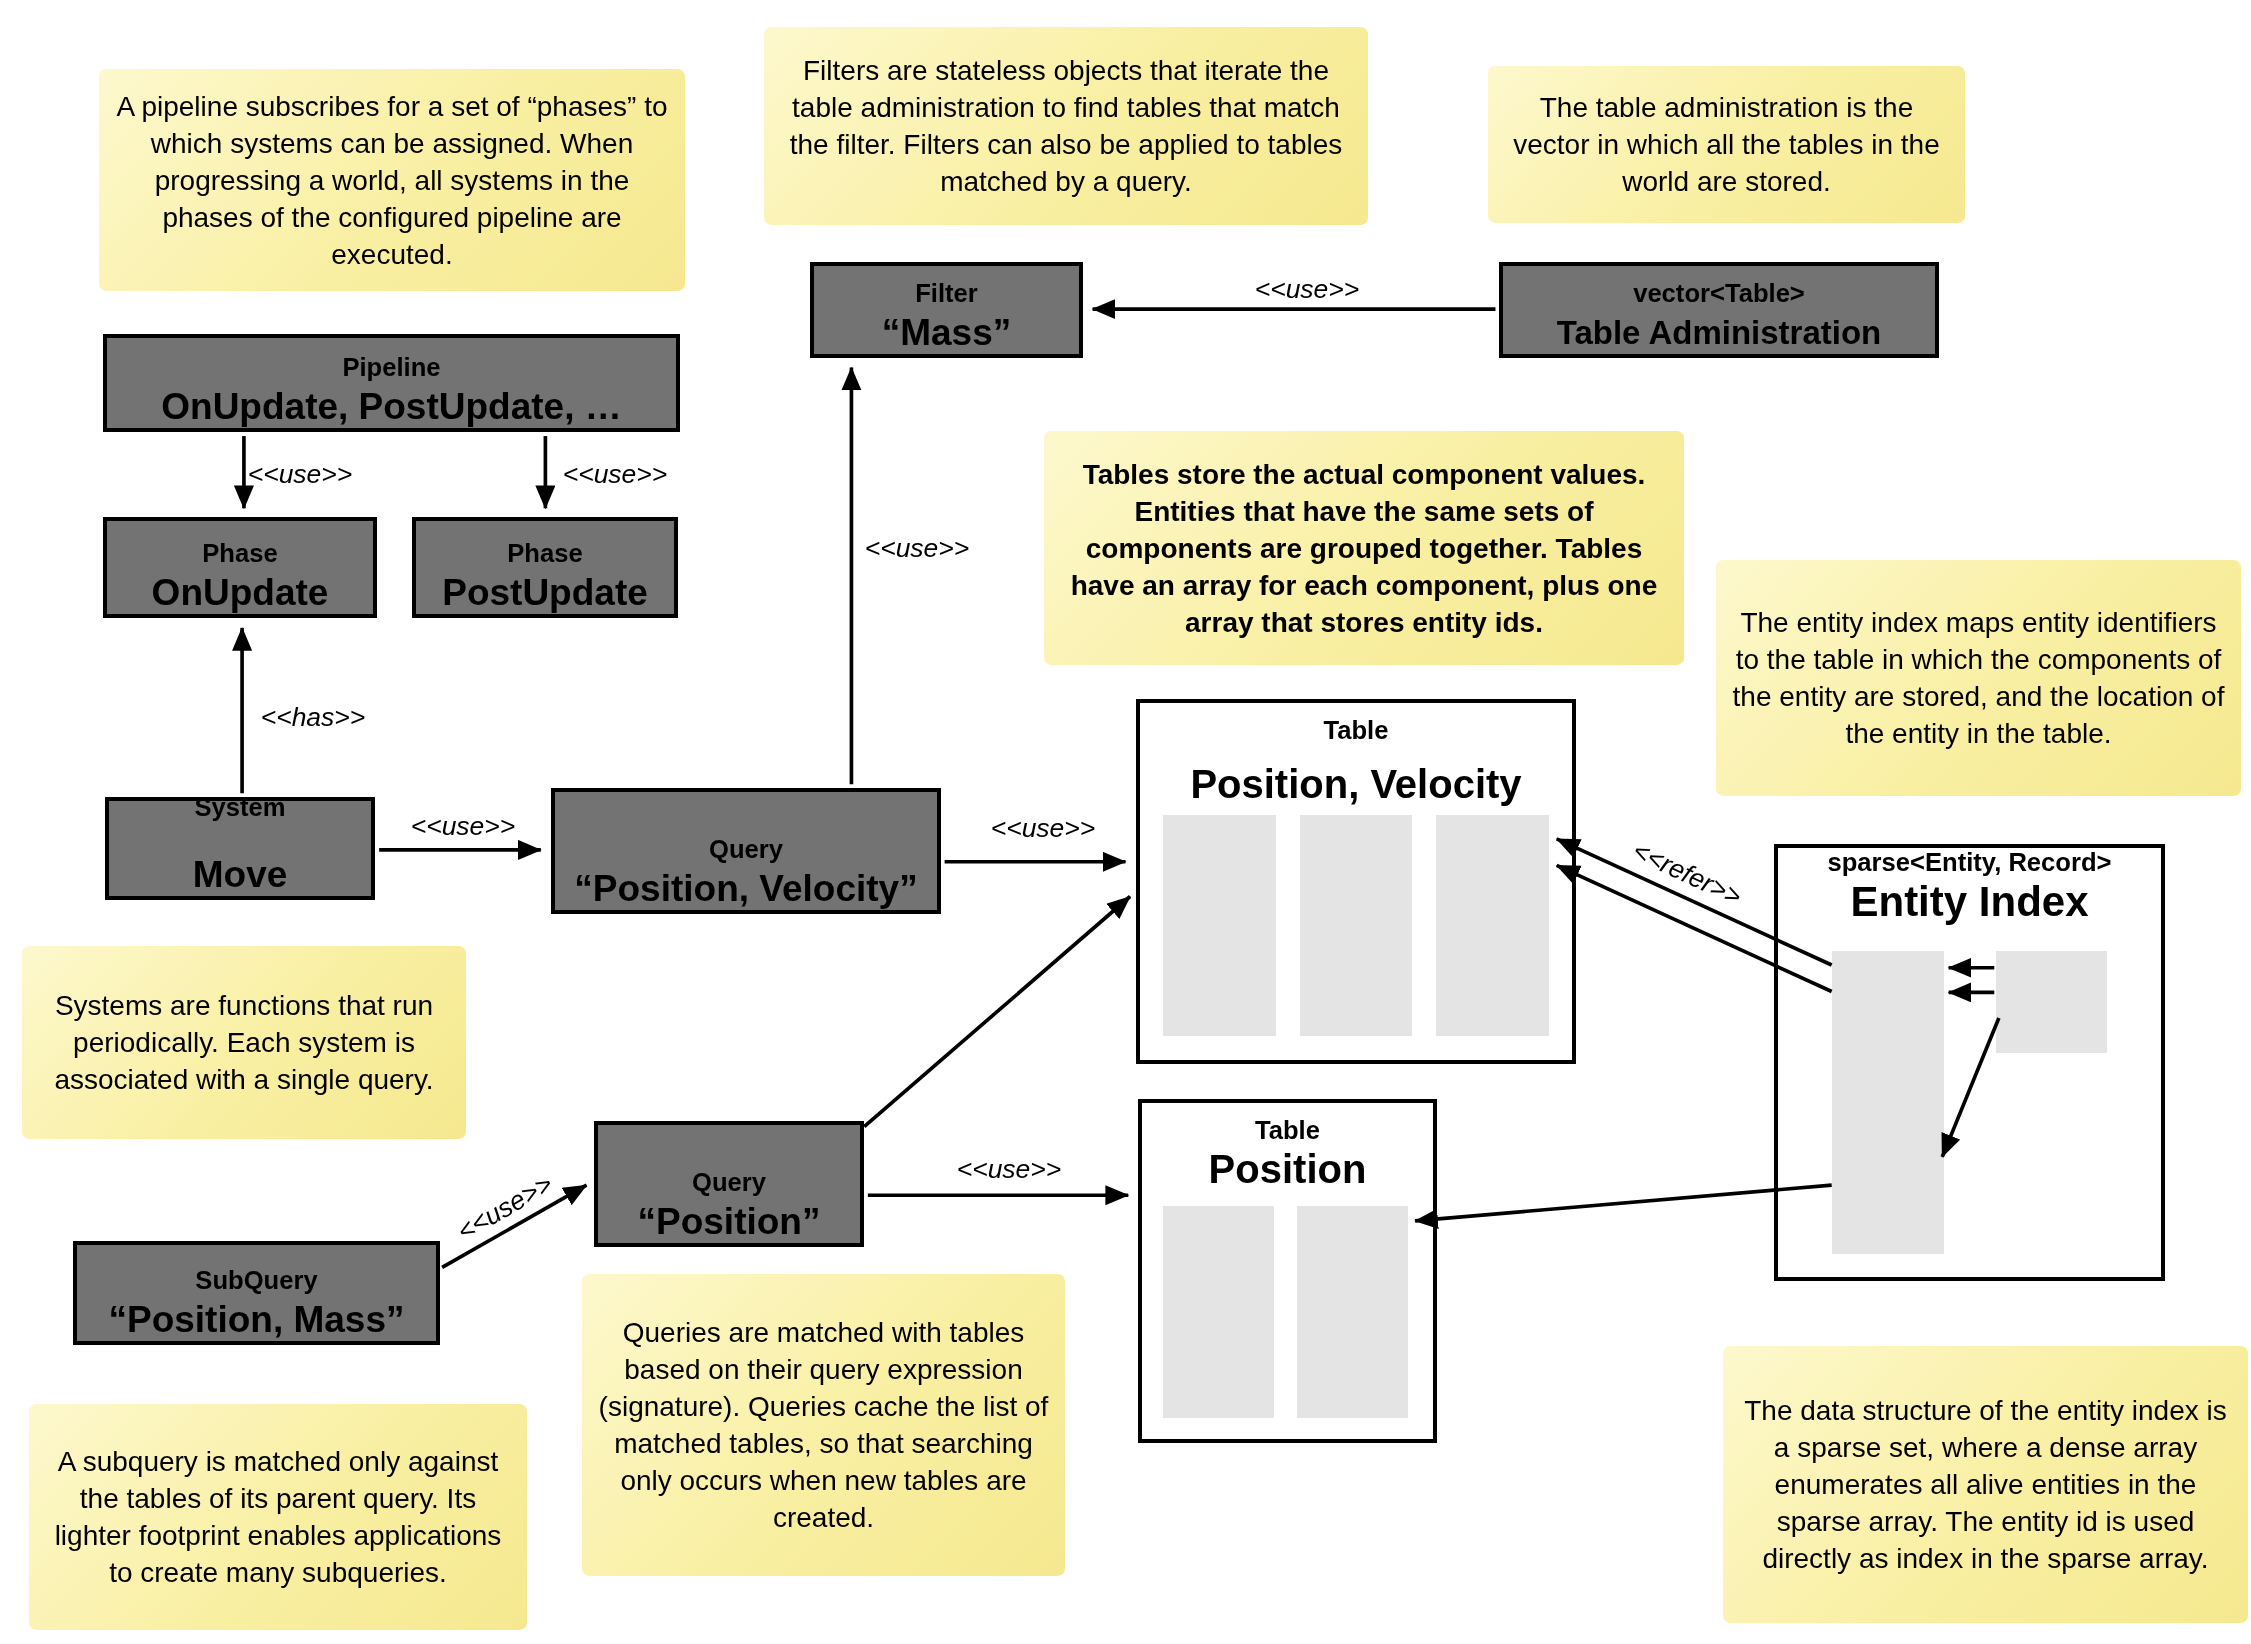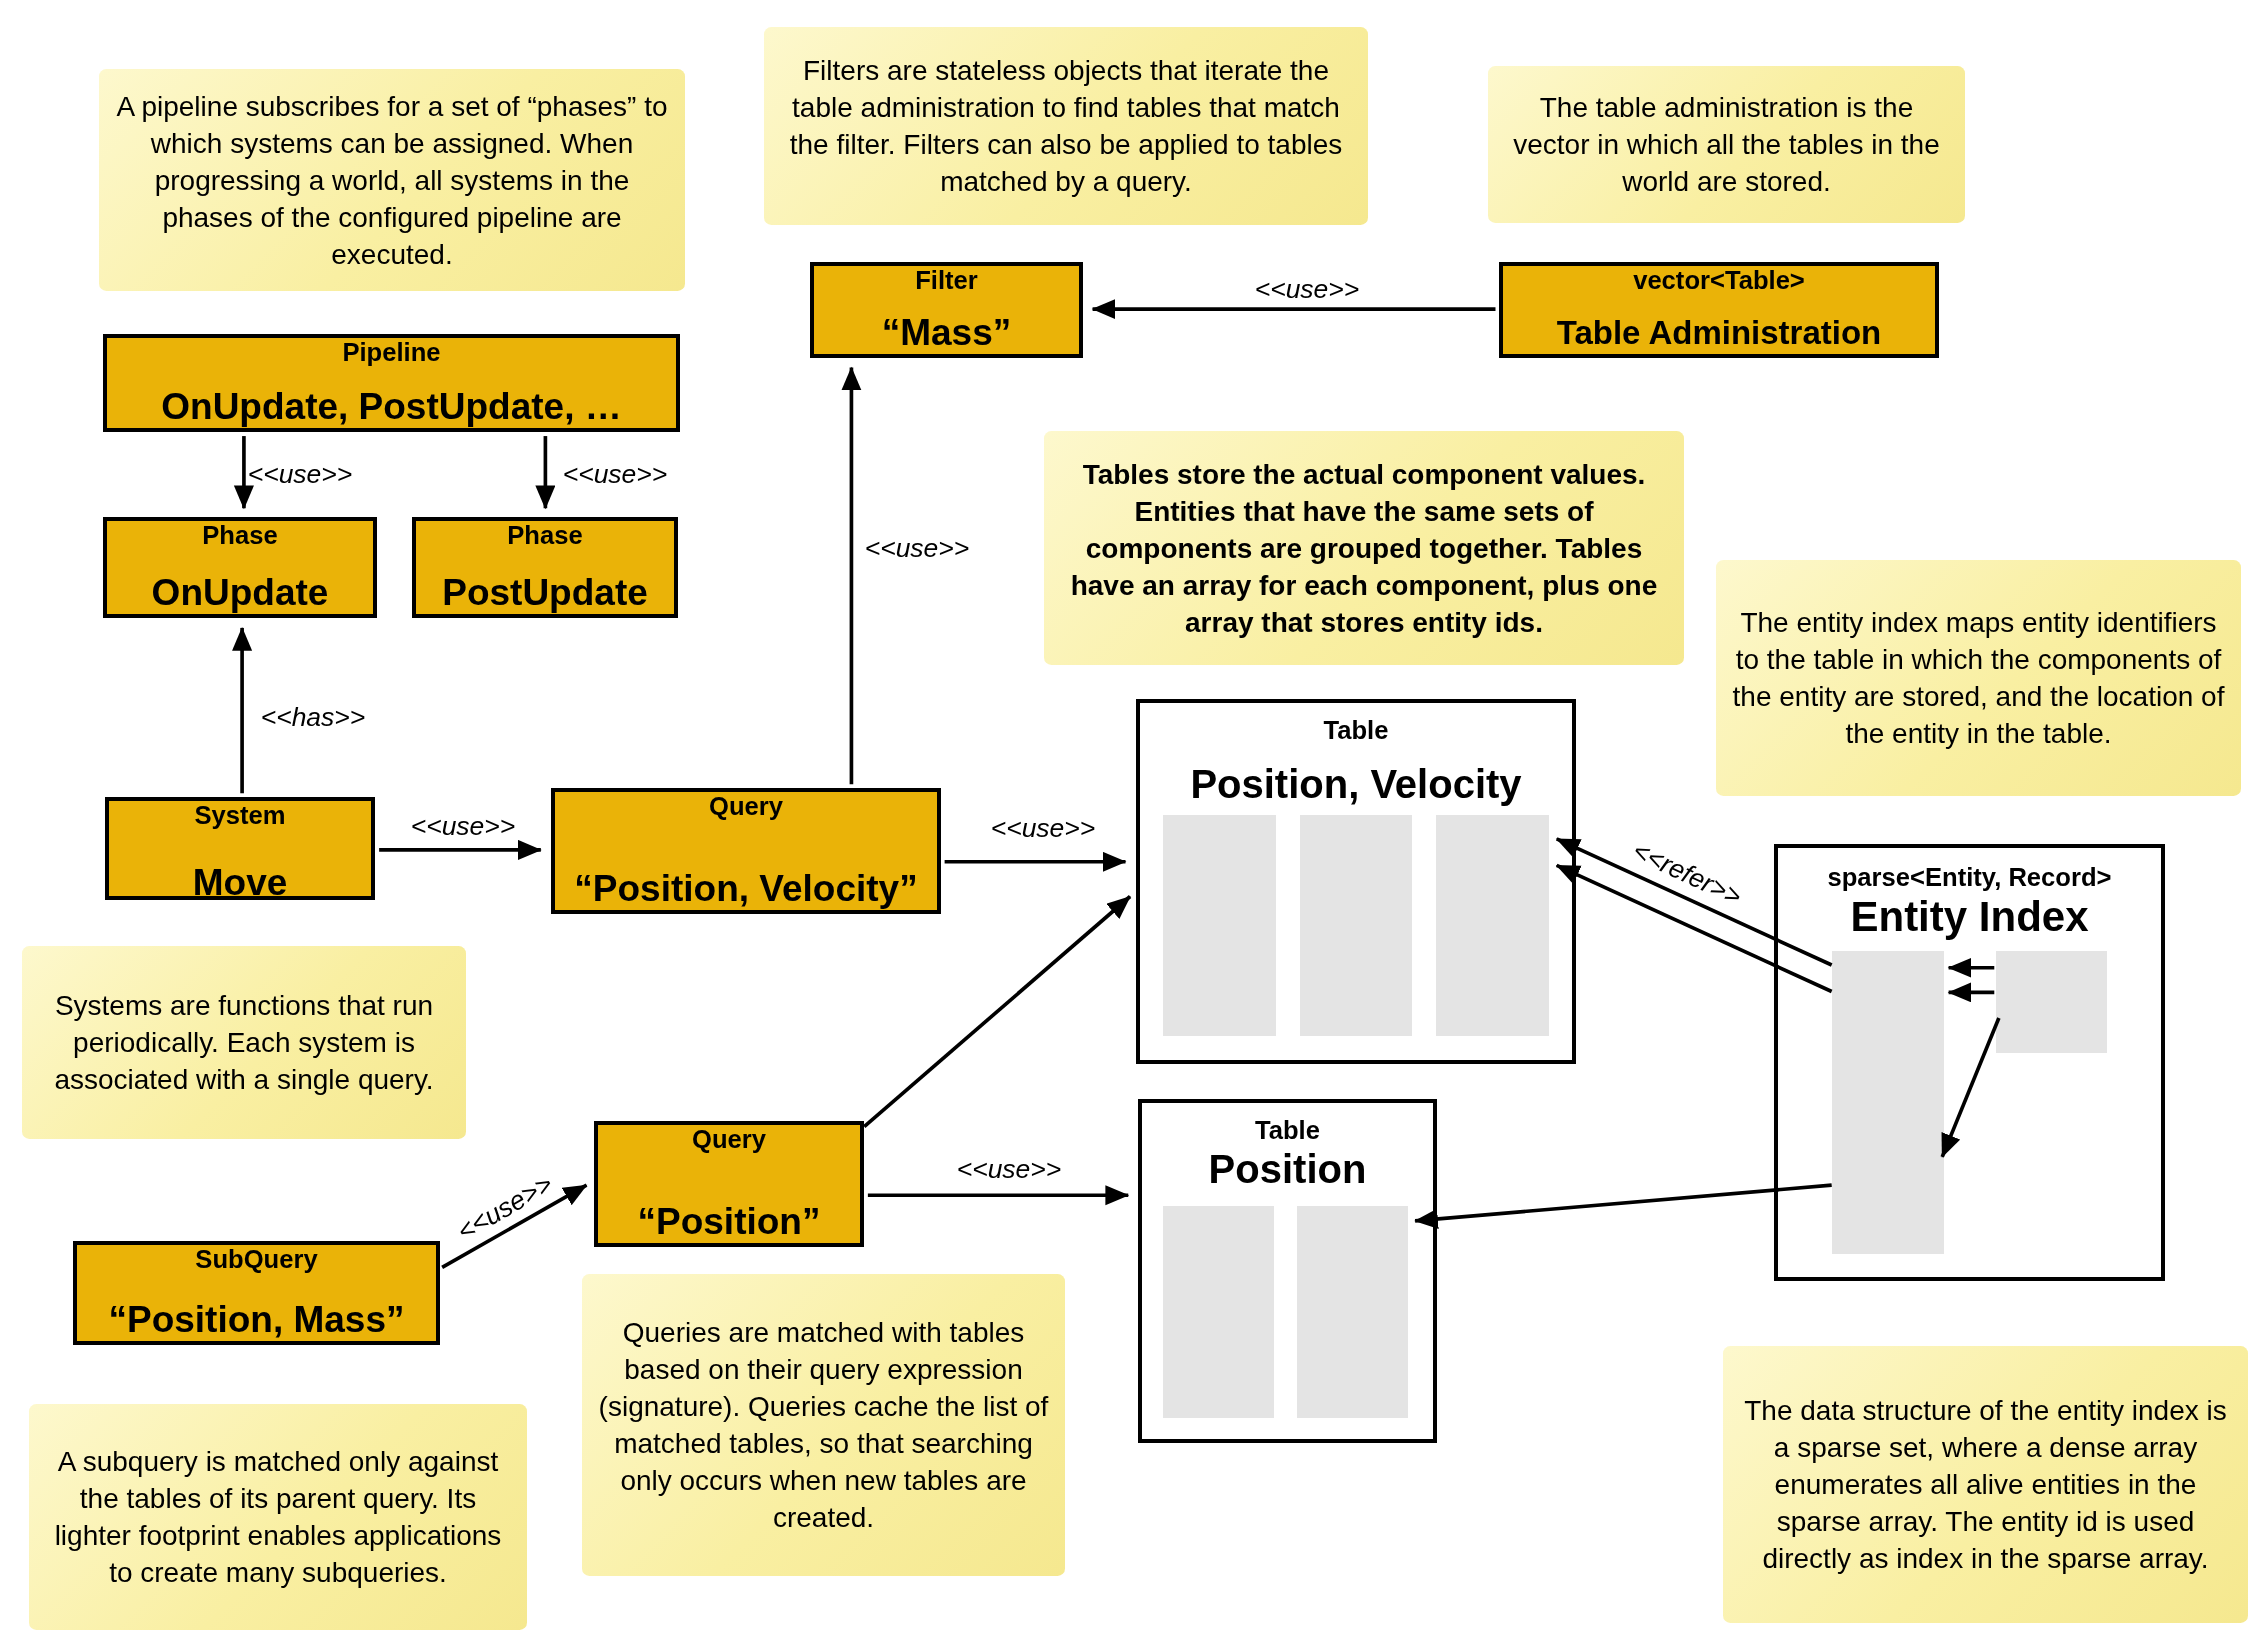--- a/index.html
+++ b/index.html
@@ -3,22 +3,22 @@
 <meta charset="utf-8">
 <style>
   html,body{margin:0;padding:0;background:#ffffff;}
   body{width:2251px;height:1645px;position:relative;overflow:hidden;
        font-family:"Liberation Sans","DejaVu Sans",sans-serif;color:#000;}
   #stage{position:absolute;inset:0;width:2251px;height:1645px;}
   .note{position:absolute;border-radius:7.3px;
         background:linear-gradient(135deg,var(--note-hi) 0%,var(--note-bg) 55%,var(--note-lo) 100%);
         display:flex;align-items:center;justify-content:center;text-align:center;
         font-size:28px;line-height:37px;padding:12.8px 16.4px;box-sizing:border-box;}
-  .uml-box{position:absolute;background:#eab308;border:4.6px solid var(--line);
-        display:flex;flex-direction:column;align-items:center;justify-content:space-between;
+  .uml-box{position:absolute;background:#737373;border:4.6px solid var(--line);
+        display:flex;flex-direction:column;align-items:center;justify-content:flex-end;
         text-align:center;box-sizing:border-box;gap:3.7px;z-index:3;}
   .uml-box .stereo{font-size:25.6px;font-weight:bold;line-height:29px;}
   .uml-box .bname{font-size:37px;font-weight:bold;line-height:42px;}
   .bars{position:absolute;inset:0;z-index:1;}
   .bar{position:absolute;background:var(--bar);}
   .edge-label{position:absolute;transform:translate(-50%,-50%);
         font-size:26.5px;font-style:italic;white-space:nowrap;z-index:4;background:transparent;}
   .edge-label.rot-neg30{transform:translate(-50%,-50%) rotate(-30deg);}
   .edge-label.rot-pos25{transform:translate(-50%,-50%) rotate(25deg);}
   #wires{position:absolute;left:0;top:0;z-index:2;}
@@ -131,21 +131,21 @@
     <div class="bname">“Position”</div>
   </div>
   <div class="uml-box" style="left:1138px;top:1099px;width:299px;height:344px;justify-content:flex-start;padding-top:12.8px;background:transparent;">
     <div class="stereo">Table</div>
     <div class="bname" style="font-size:40px;text-align:center;">Position</div>
   </div>
   <div class="uml-box" style="left:73px;top:1241px;width:367px;height:104px;">
     <div class="stereo">SubQuery</div>
     <div class="bname">“Position, Mass”</div>
   </div>
-  <div class="uml-box" style="left:1774px;top:844px;width:391px;height:437px;justify-content:flex-start;padding-top:15px;background:transparent;">
+  <div class="uml-box" style="left:1774px;top:844px;width:391px;height:437px;justify-content:flex-start;padding-top:0;background:transparent;">
     <div class="stereo">sparse&lt;Entity, Record&gt;</div>
     <div class="bname" style="font-size:42px;">Entity Index</div>
   </div>
 
   <div class="edge-label" style="left:300px;top:474px;">&lt;&lt;use&gt;&gt;</div>
   <div class="edge-label" style="left:615px;top:474px;">&lt;&lt;use&gt;&gt;</div>
   <div class="edge-label" style="left:313px;top:717px;">&lt;&lt;has&gt;&gt;</div>
   <div class="edge-label" style="left:463px;top:826px;">&lt;&lt;use&gt;&gt;</div>
   <div class="edge-label" style="left:917px;top:548px;">&lt;&lt;use&gt;&gt;</div>
   <div class="edge-label" style="left:1307px;top:289px;">&lt;&lt;use&gt;&gt;</div>

